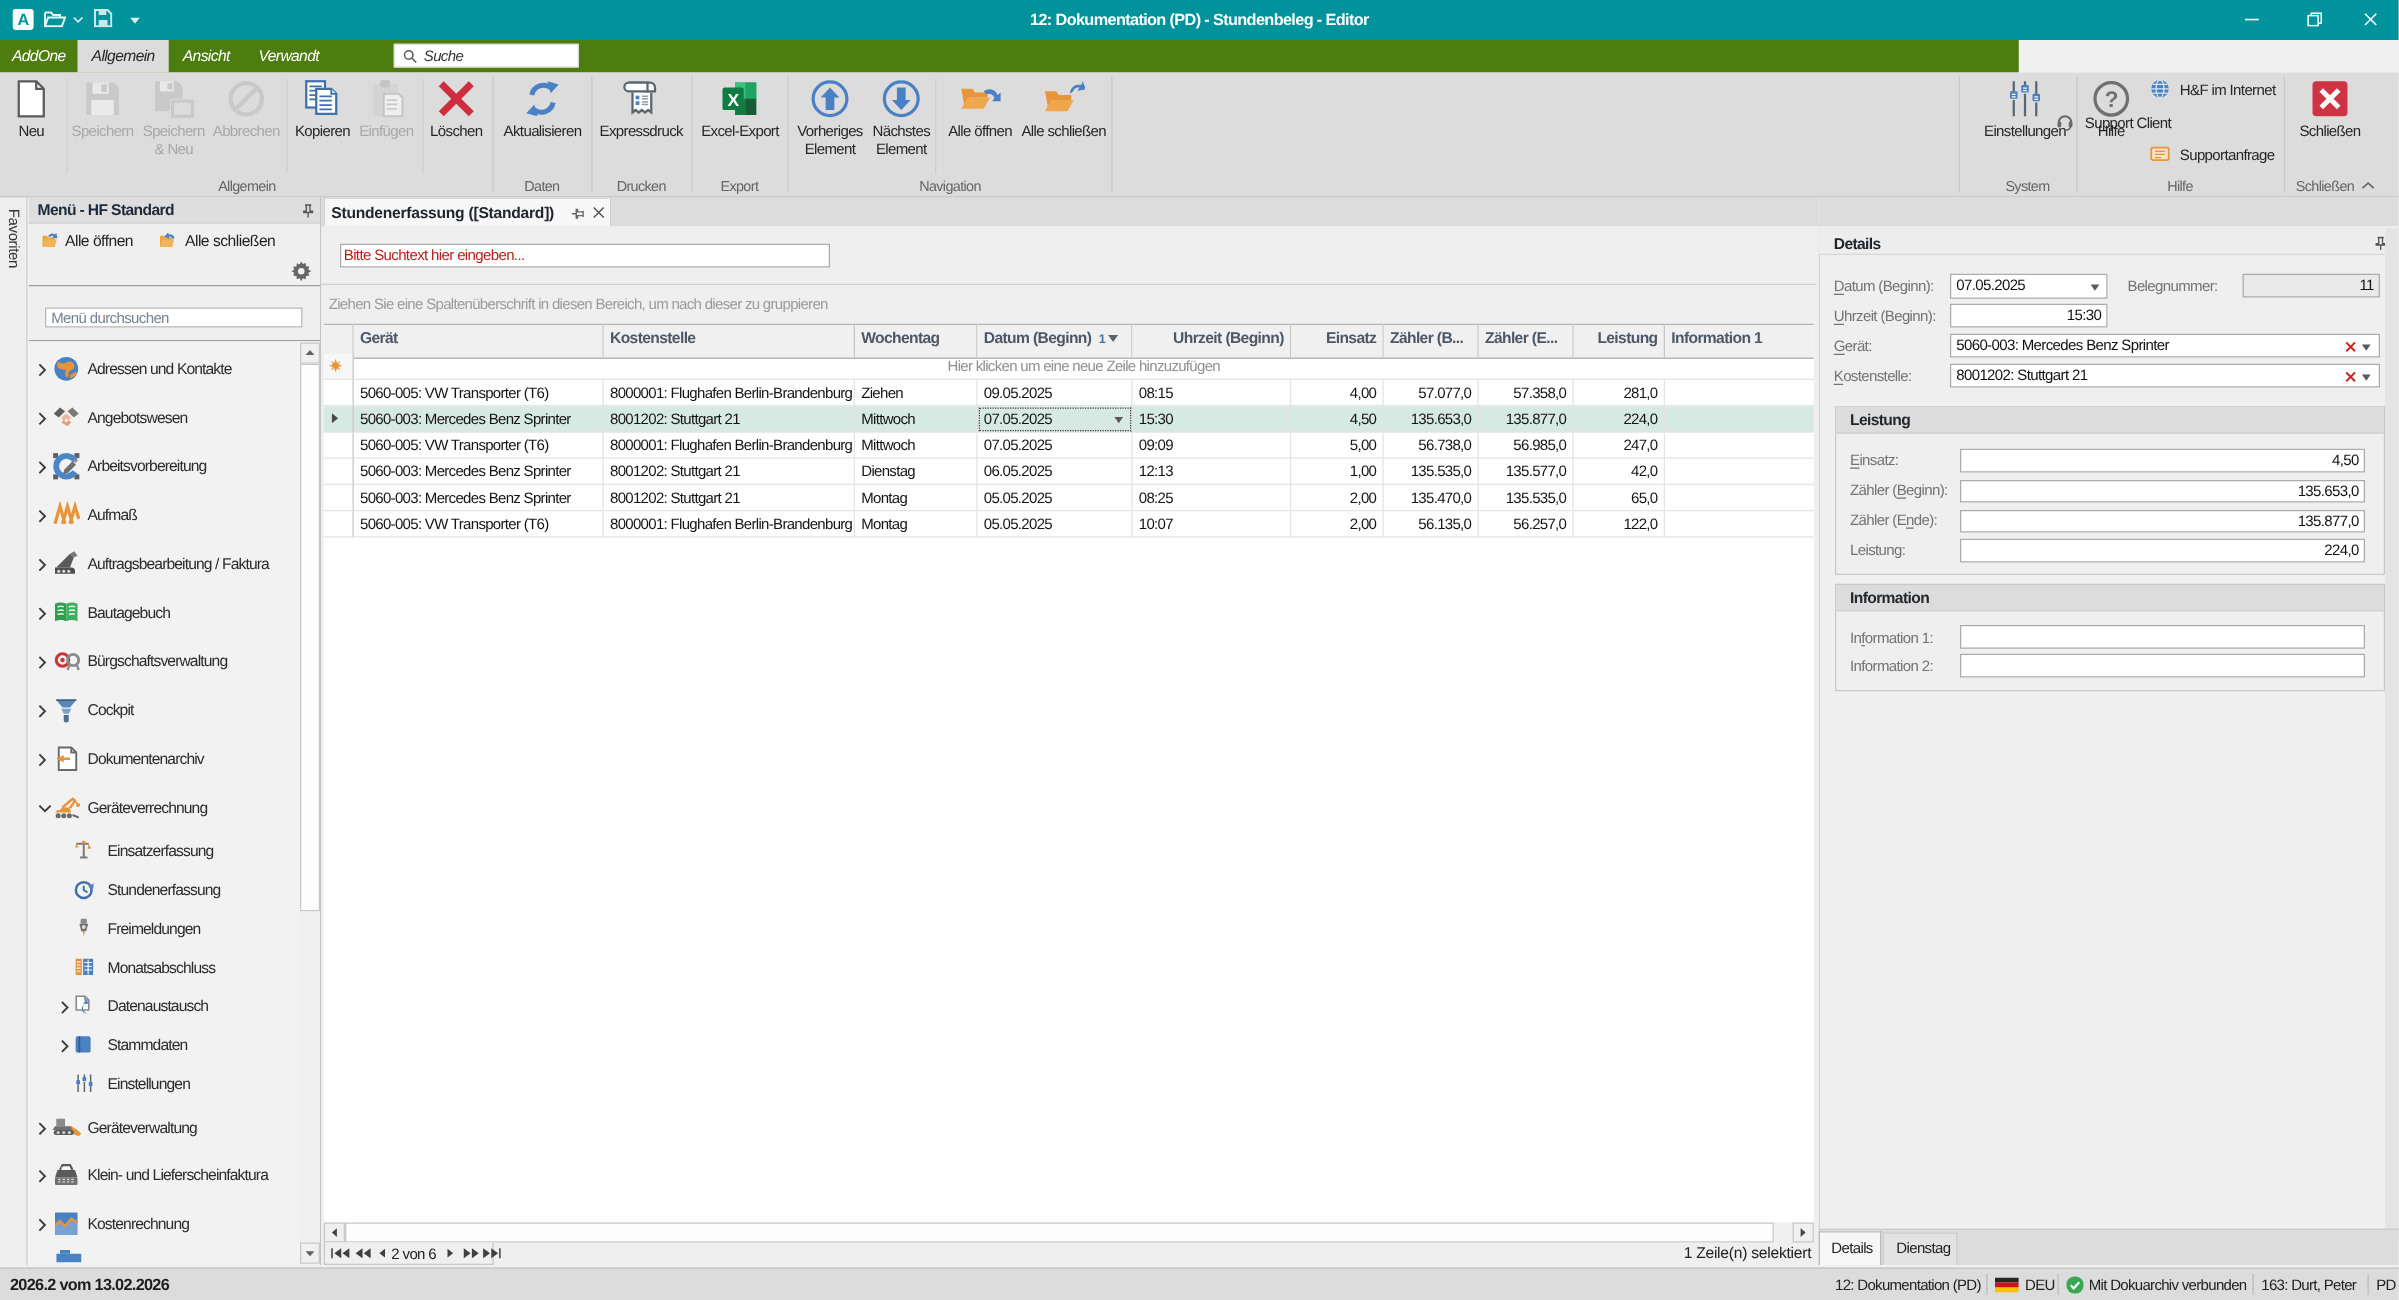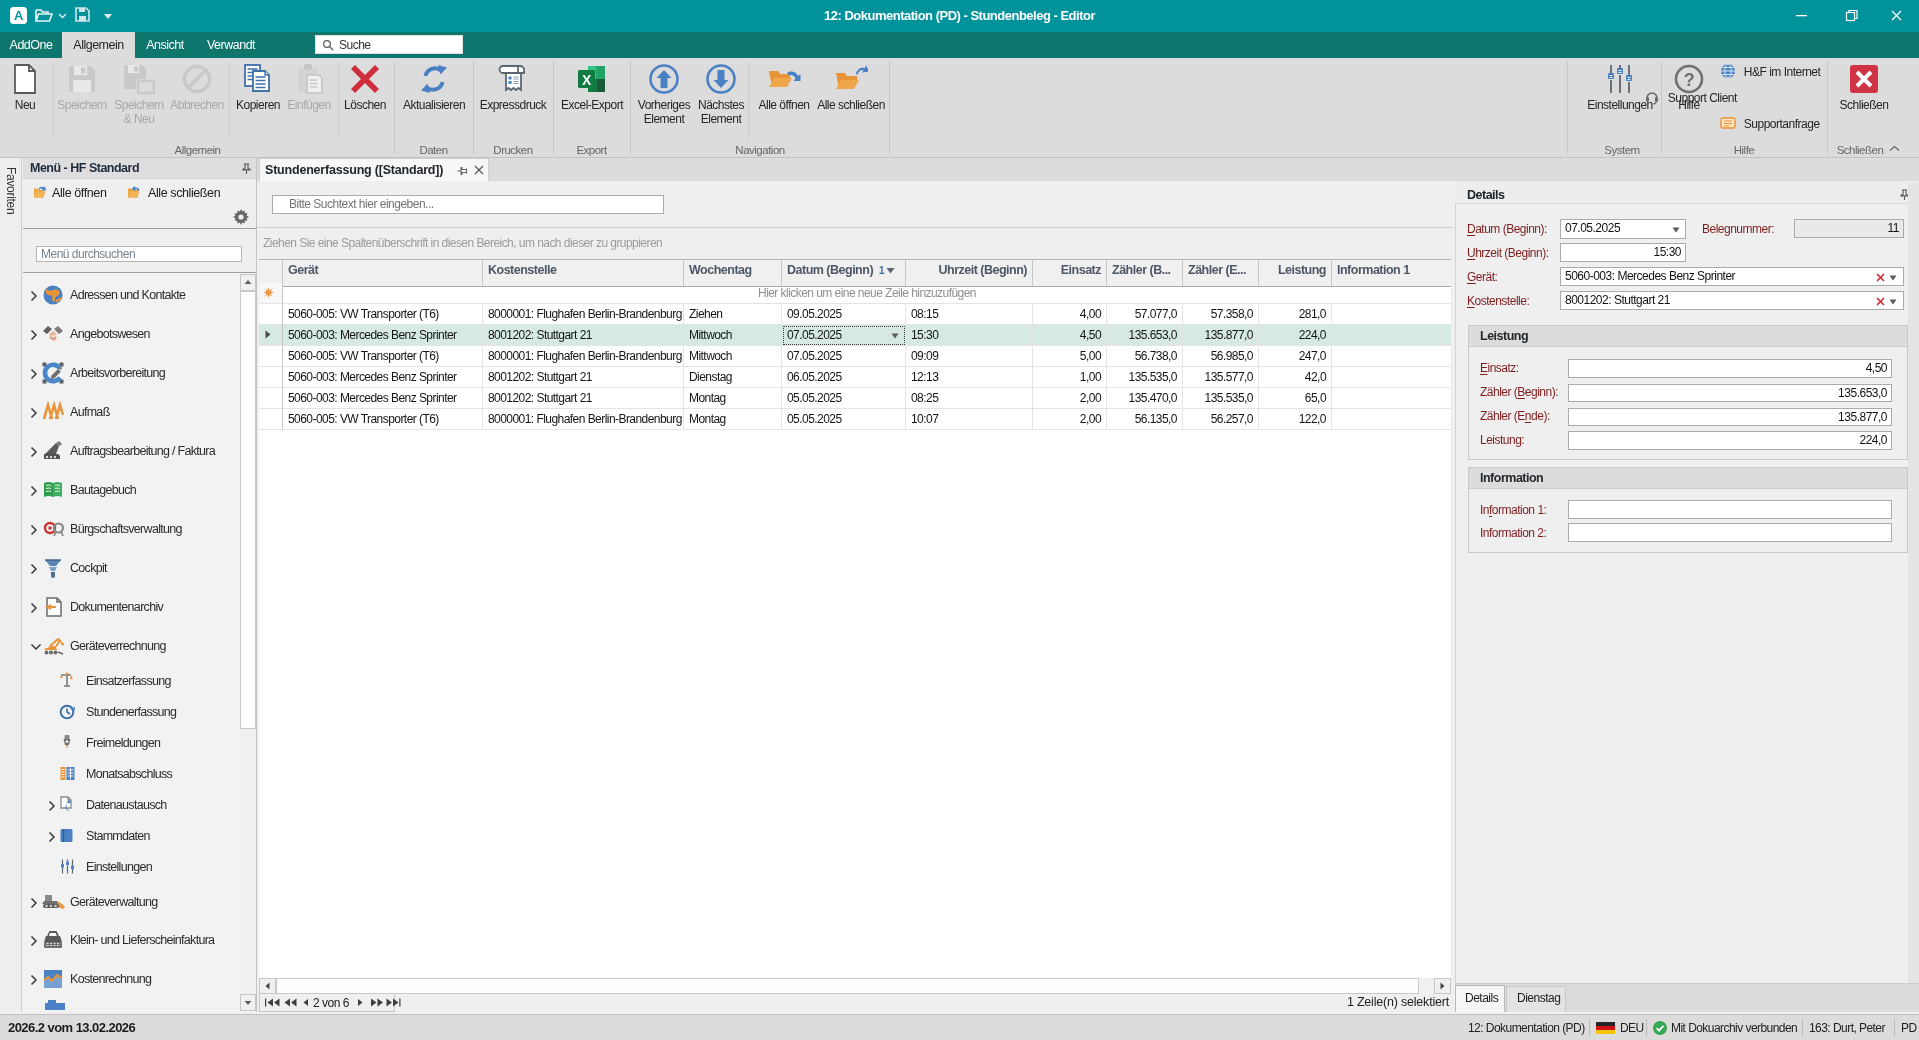--- a/index.html
+++ b/index.html
@@ -5,21 +5,21 @@
 <style>
   * { margin:0; padding:0; box-sizing:border-box; }
   html,body { width:1919px; height:1040px; overflow:hidden; }
   body { font-family:"Liberation Sans", sans-serif; font-size:12px; color:#1e1e1e; background:#f0f0f0; position:relative; letter-spacing:-0.5px; }
   .abs { position:absolute; }
 
   
   #titlebar { left:0; top:0; width:1919px; height:32px; background:#00939c; }
   #apptitle { position:absolute; left:0; right:0; top:8px; text-align:center; color:#fff; font-weight:bold; font-size:13px; }
   .winbtn { position:absolute; top:0; width:45px; height:30px; color:#fff; text-align:center; }
-  #tabrow { left:0; top:32px; width:1919px; height:26px; background:#0f766e; }
+  #tabrow { left:0; top:32px; width:1615px; height:26px; background:#4d7c0f;font-style:italic; }
   .ribtab { position:absolute; top:0; height:26px; line-height:26px; color:#fff; font-size:12.5px; text-align:center; }
   #ribbon { left:0; top:58px; width:1919px; height:100px; background:#dcdcdc; border-bottom:1px solid #c2c2c2; }
   .grouplabel { position:absolute; top:86px; height:13px; line-height:12px; font-size:11.5px; color:#666; text-align:center; }
   .gsep { position:absolute; top:3px; height:93px; width:1px; background:#c8c8c8; }
   .bsep { position:absolute; top:5px; height:76px; width:1px; background:#cecece; }
   .rbtn { position:absolute; top:5px; text-align:center; font-size:12px; color:#262626; line-height:13.5px; }
   .rbtn svg { display:block; margin:0 auto 4px auto; }
   .rbtn.dis { color:#a8a8a8; }
   .smallbtn { position:absolute; font-size:12px; color:#262626; height:22px; line-height:21px; white-space:nowrap; }
   .smallbtn svg { vertical-align:-3px; margin-right:5px; }
@@ -43,32 +43,32 @@
   
   .sbbox { position:absolute; background:#f0f0f0; border:1px solid #c8c8c8; }
   .sbthumb { position:absolute; background:#fdfdfd; border:1px solid #c8c8c8; }
   .sbtrack { position:absolute; background:#f0f0f0; }
 
   
   #tabbar { left:257px; top:158px; width:1198px; height:23px; background:#dcdcdc; border-bottom:1px solid #dadada; }
   #doctab { position:absolute; left:2px; top:0; width:230px; height:23px; background:#f7f7f7; border:1px solid #cfcfcf; border-bottom:none; }
   #doctab .t { position:absolute; left:5px; top:4px; font-weight:bold; font-size:12.5px; letter-spacing:-0.2px; color:#20262e; }
   #docarea { left:257px; top:181px; width:1198px; height:831px; background:#efefef; }
-  #gridsearch { position:absolute; left:15px; top:14px; width:392px; height:19px; background:#fff; border:1px solid #ababab; color:#737373; line-height:17px; padding-left:16px; }
+  #gridsearch { position:absolute; left:15px; top:14px; width:392px; height:19px; background:#fff; border:1px solid #ababab; color:#b91c1c; line-height:17px; padding-left:2px; }
   #grid { position:absolute; left:2px; top:78px; width:1192px; height:719px; background:#fff; }
   .hcell { position:absolute; top:0; height:28px; background:#f0f0f0; border-right:1px solid #c6c6c6; border-bottom:1px solid #ababab; border-top:1px solid #b4b4b4; font-weight:bold; font-size:12.5px; color:#4d5866; line-height:21px; white-space:nowrap; padding:0 5px; letter-spacing:-0.5px; overflow:hidden; }
   .row { position:absolute; left:0; width:1192px; height:21px; }
   .c { position:absolute; top:0; height:21px; font-size:12px; color:#141414; line-height:20px; white-space:nowrap; overflow:hidden; letter-spacing:-0.55px; padding:0 5px; border-right:1px solid #e4e4e4; border-bottom:1px solid #e4e4e4; }
   .k0{left:0;width:24px} .k1{left:24px;width:200px} .k2{left:224px;width:201px} .k3{left:425px;width:98px} .k4{left:523px;width:124px} .k5{left:647px;width:127px} .k6{left:774px;width:74px} .k7{left:848px;width:76px} .k8{left:924px;width:76px} .k9{left:1000px;width:73px} .k10{left:1073px;width:119px}
   .num { text-align:right; }
   .selrow { background:#d7e9e3; }
 
   
   #rightpanel { left:1455px; top:158px; width:464px; height:854px; background:#efefef; }
-  .fldlbl { position:absolute; font-size:12px; color:#7f1d1d; white-space:nowrap; letter-spacing:-0.5px; }
+  .fldlbl { position:absolute; font-size:12px; color:#737373; white-space:nowrap; letter-spacing:-0.5px; }
   .inp { position:absolute; background:#fff; border:1px solid #ababab; font-size:12px; color:#111; line-height:17px; padding:0 4px; white-space:nowrap; letter-spacing:-0.5px; }
   .inp.ro { background:#e9e9e9; }
   .inp.r { text-align:right; }
   .gbox { position:absolute; border:1px solid #c9c9c9; }
   .gboxhead { position:absolute; left:0; top:0; right:0; height:21px; background:#dcdcdc; border-bottom:1px solid #cfcfcf; font-weight:bold; font-size:12.5px; color:#23282e; line-height:20px; padding-left:11px; }
   .u { text-decoration:underline; text-underline-offset:2px; }
 
   
   #statusbar { left:0; top:1014px; width:1919px; height:26px; background:#dcdcdc; border-top:1px solid #c2c2c2; }
   .stsep { position:absolute; top:4px; height:17px; width:1px; background:#bbb; }

